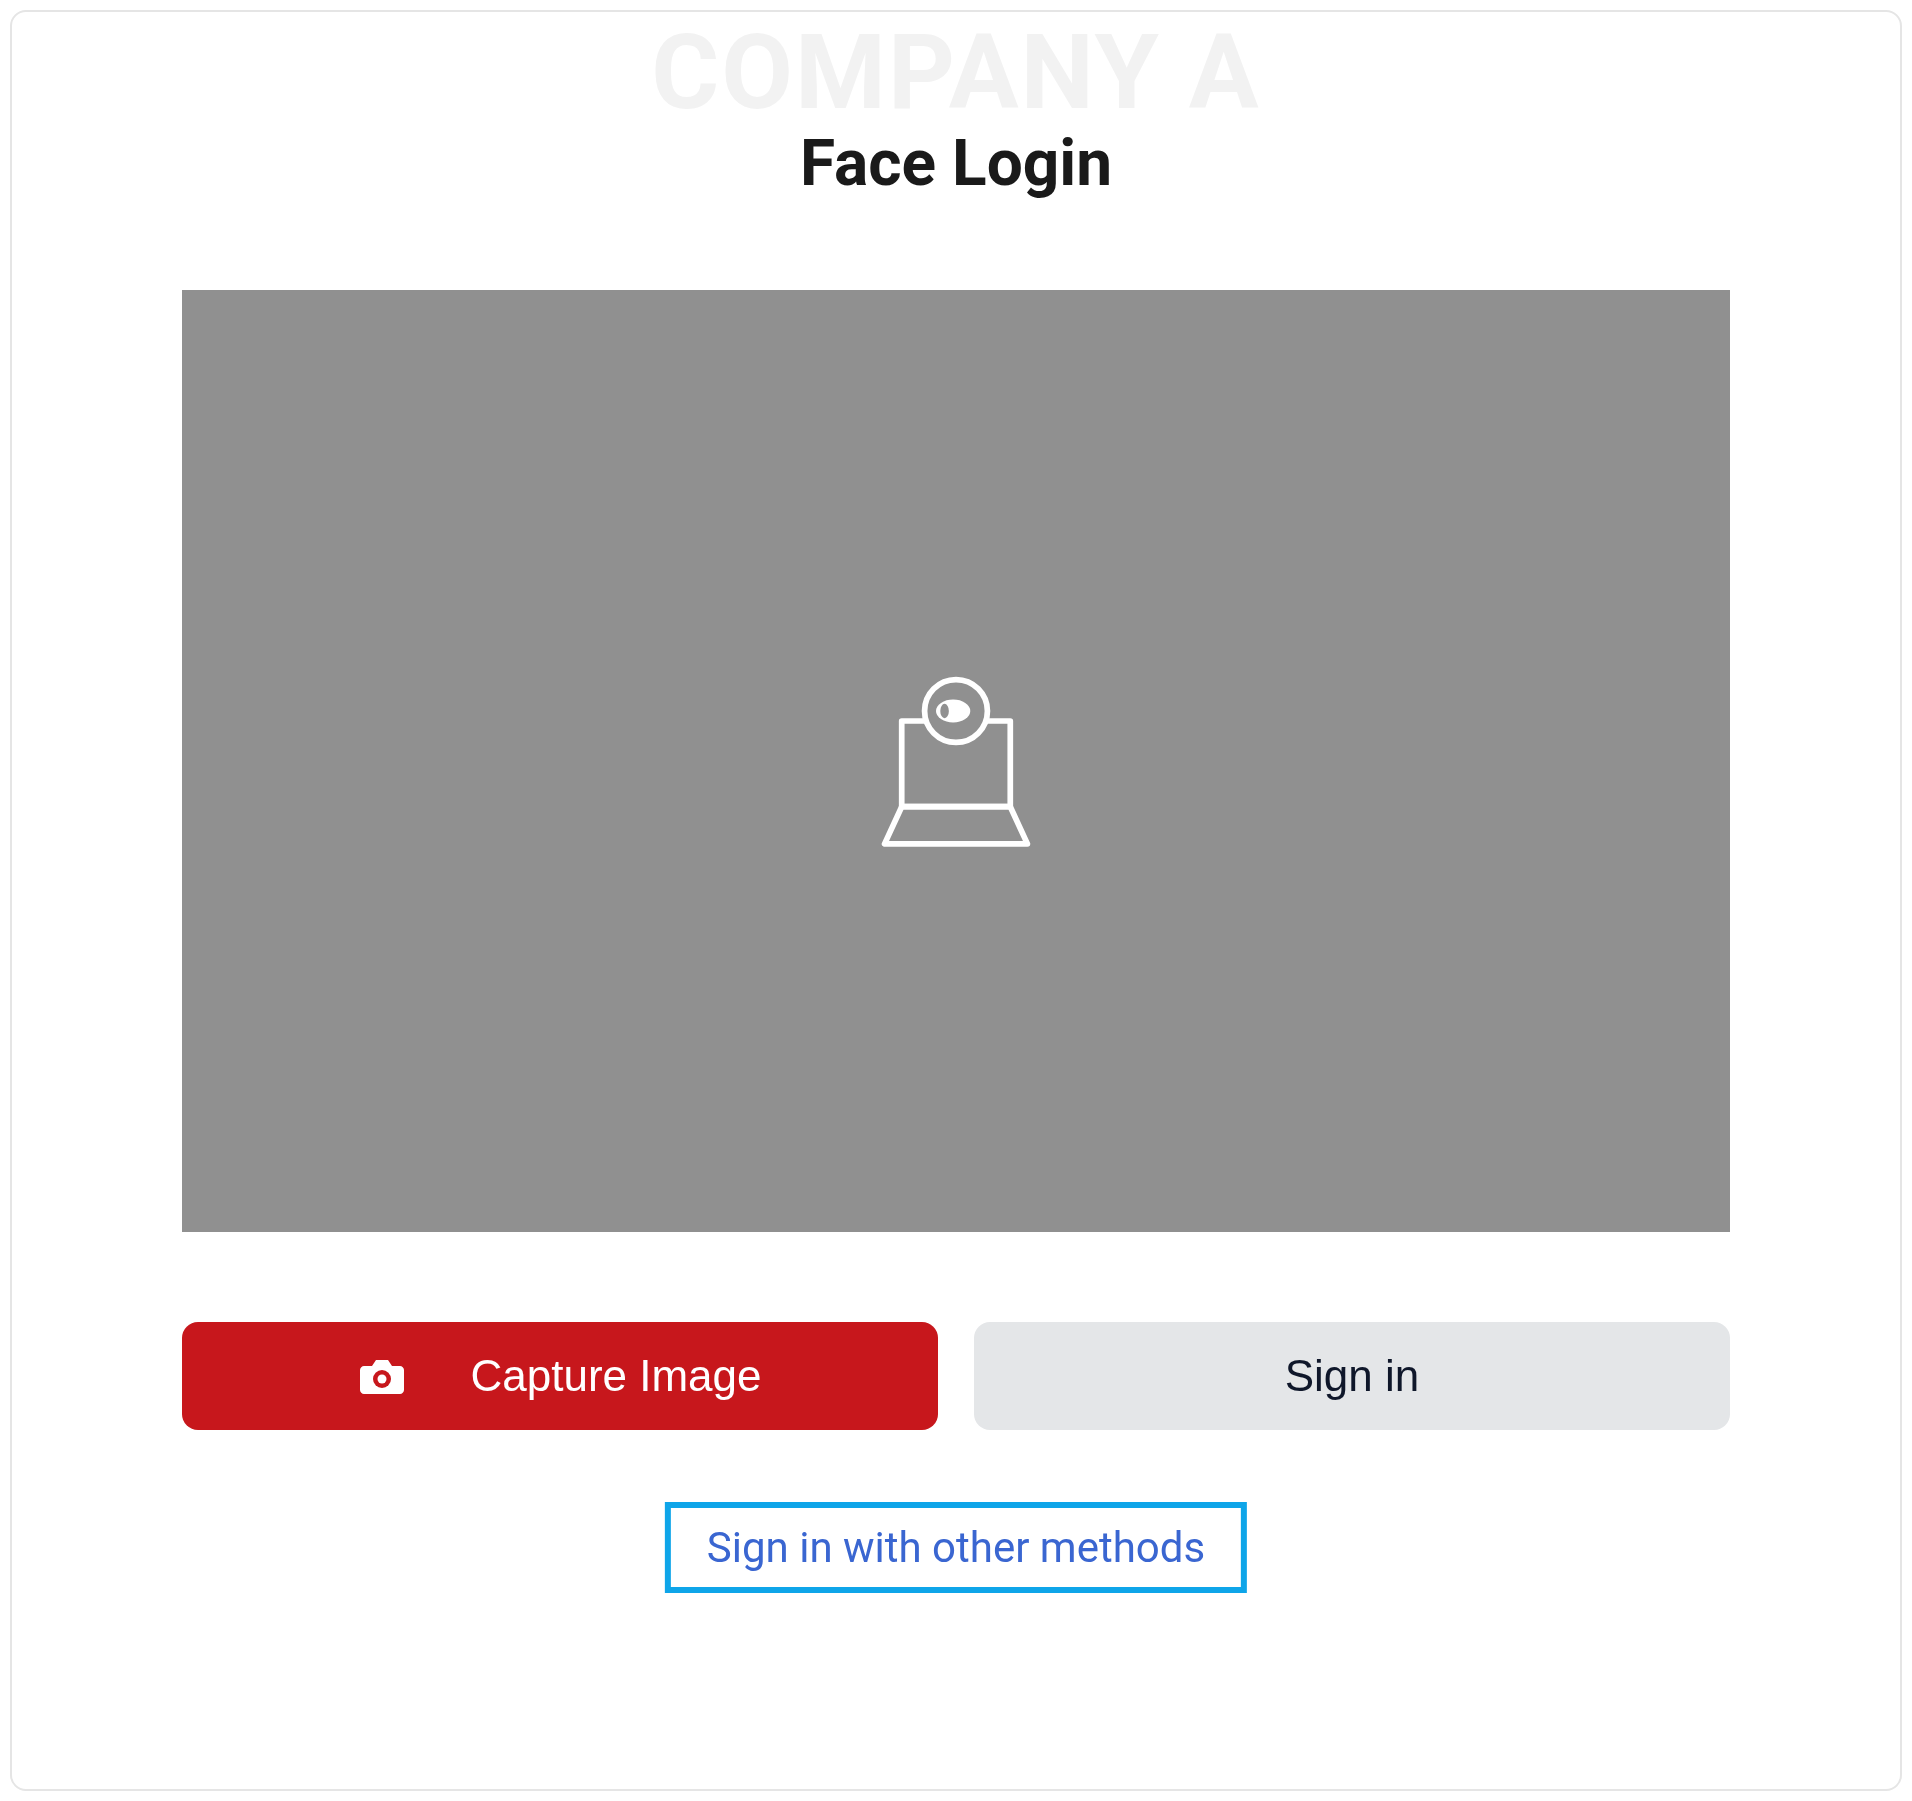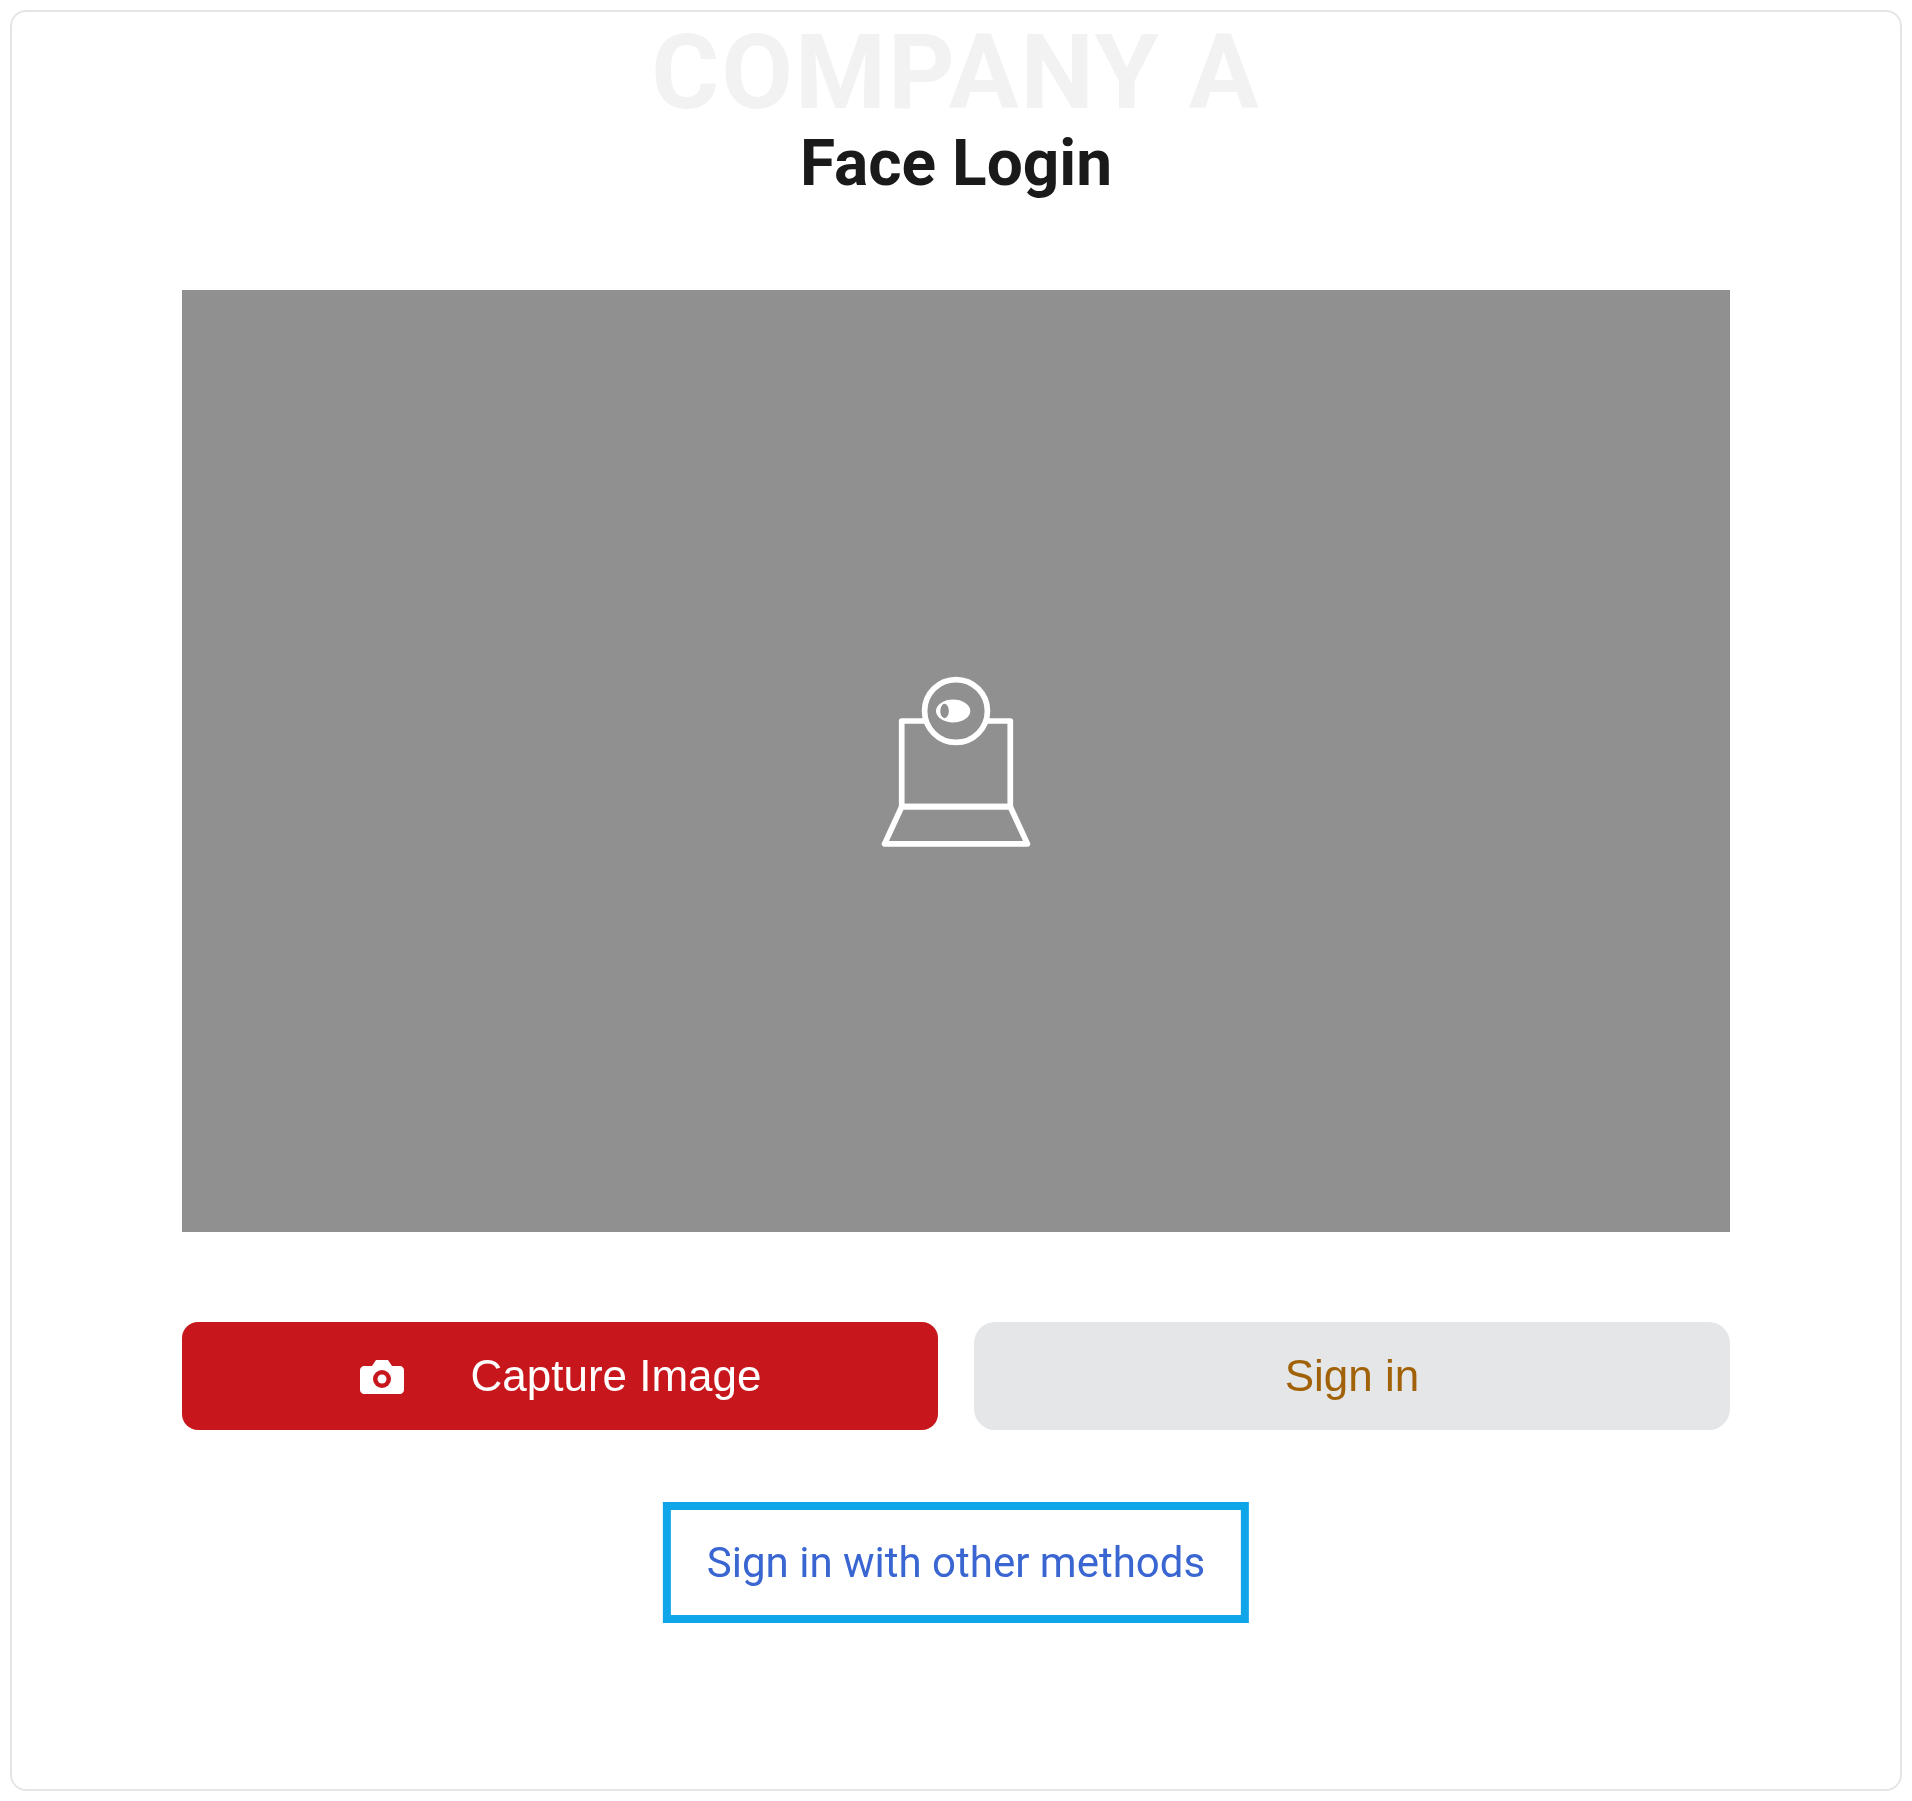--- a/index.html
+++ b/index.html
@@ -85,33 +85,32 @@
       background: #c7171c;
       color: #ffffff;
     }
     .btn-primary .camera-icon {
       margin-right: 20px;
       display: flex;
       align-items: center;
     }
     .btn-disabled {
       background: #e4e6e8;
-      color: #a16207;
+      color: #0f172a;
       cursor: default;
-      border-radius: 21px;
     }
     .link-row {
       position: absolute;
       top: 1490px;
       left: 50%;
       transform: translateX(-50%);
     }
     .link-box {
-      border: 8px solid #0ea5e9;
-      padding: 28px 36px;
+      border: 6px solid #0ea5e9;
+      padding: 15px 36px;
     }
     .link-text {
       color: #3a66d1;
       font-size: 42px;
       font-weight: 400;
       cursor: pointer;
     }
   </style>
 </head>
 <body>

